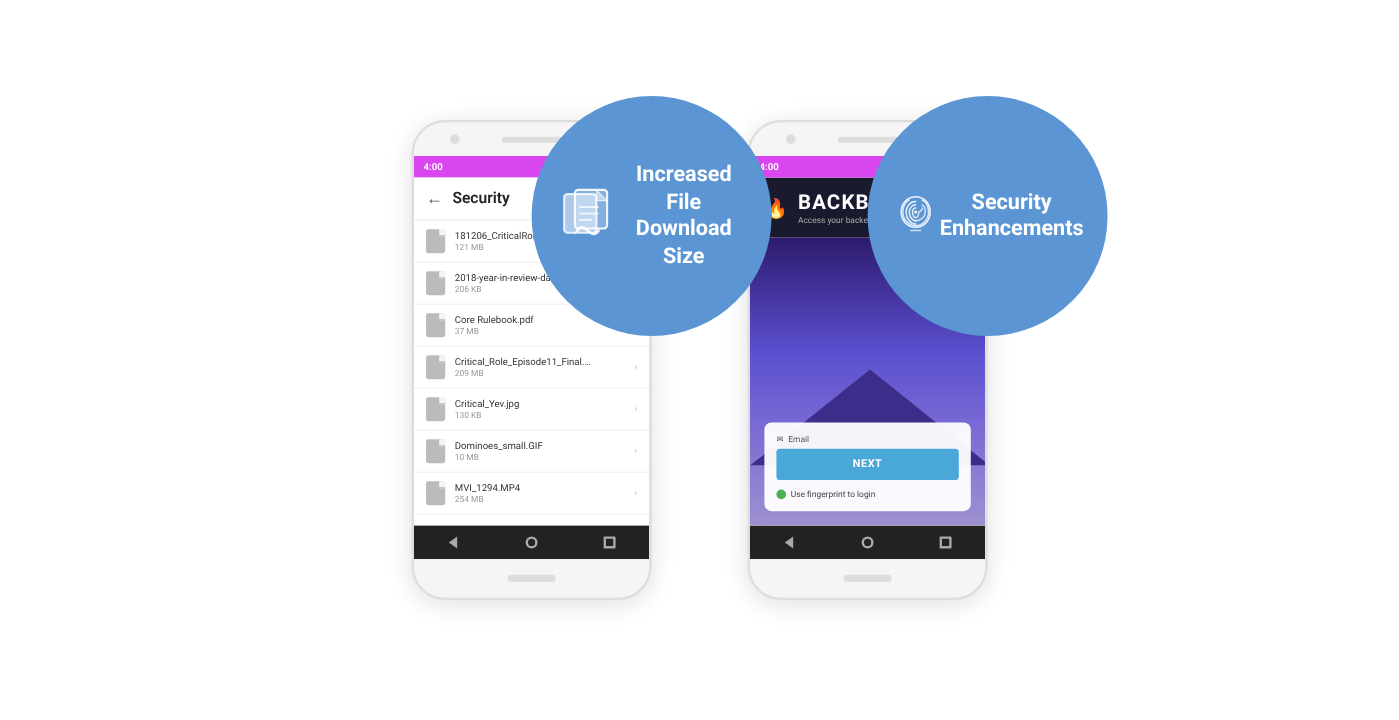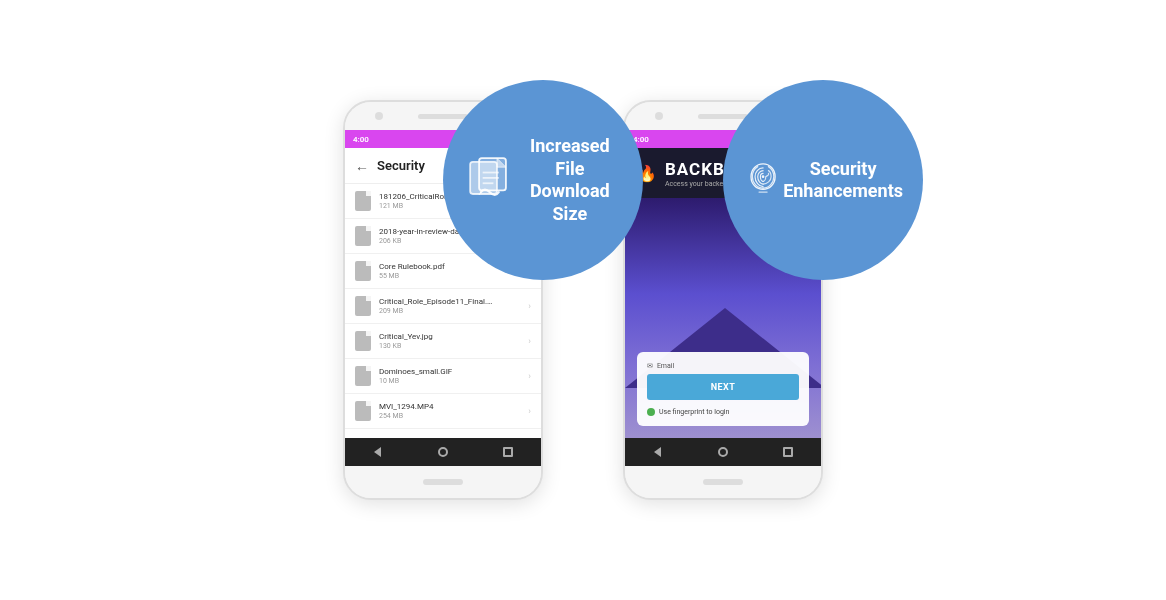--- a/index.html
+++ b/index.html
@@ -387,21 +387,21 @@
             <div class="file-icon"></div>
             <div class="file-info">
               <div class="file-name">2018-year-in-review-datacenter.jpg</div>
               <div class="file-size">206 KB</div>
             </div>
           </div>
           <div class="file-item">
             <div class="file-icon"></div>
             <div class="file-info">
               <div class="file-name">Core Rulebook.pdf</div>
-              <div class="file-size">55 MB</div>
+              <div class="file-size">37 MB</div>
             </div>
             <span class="file-chevron">›</span>
           </div>
           <div class="file-item">
             <div class="file-icon"></div>
             <div class="file-info">
               <div class="file-name">Critical_Role_Episode11_Final.m4v</div>
               <div class="file-size">209 MB</div>
             </div>
             <span class="file-chevron">›</span>

